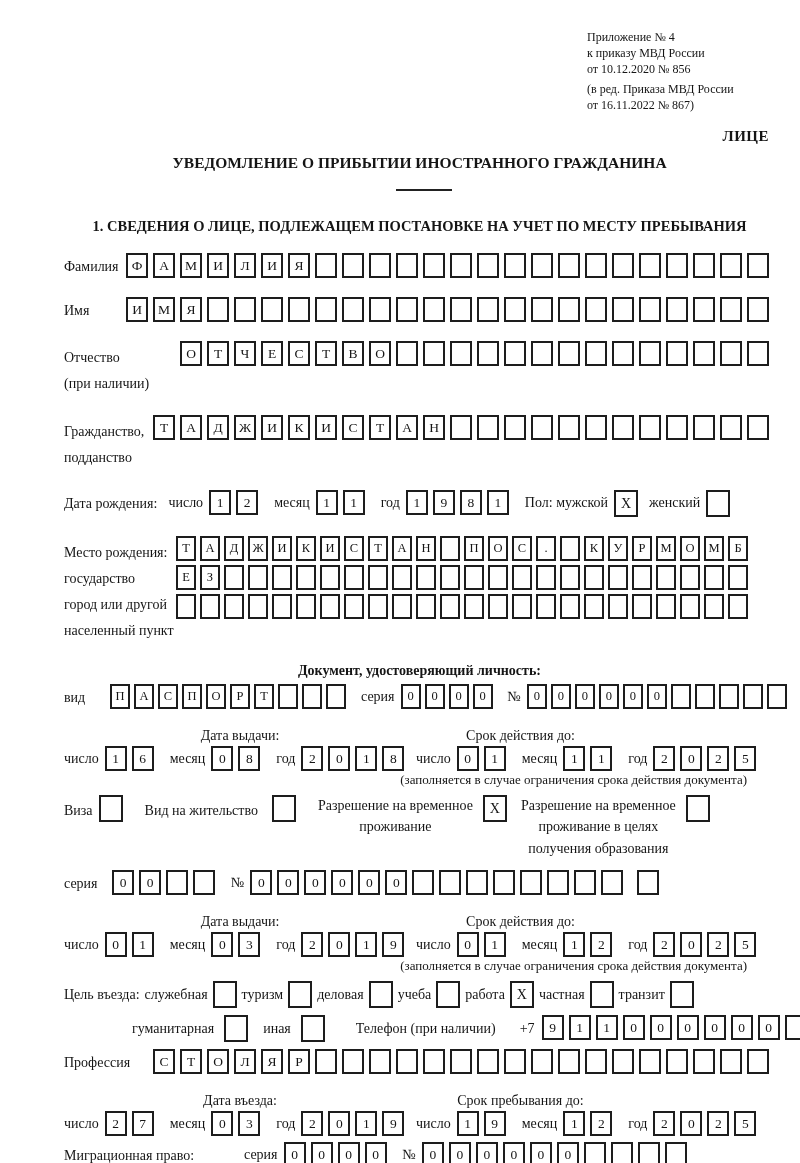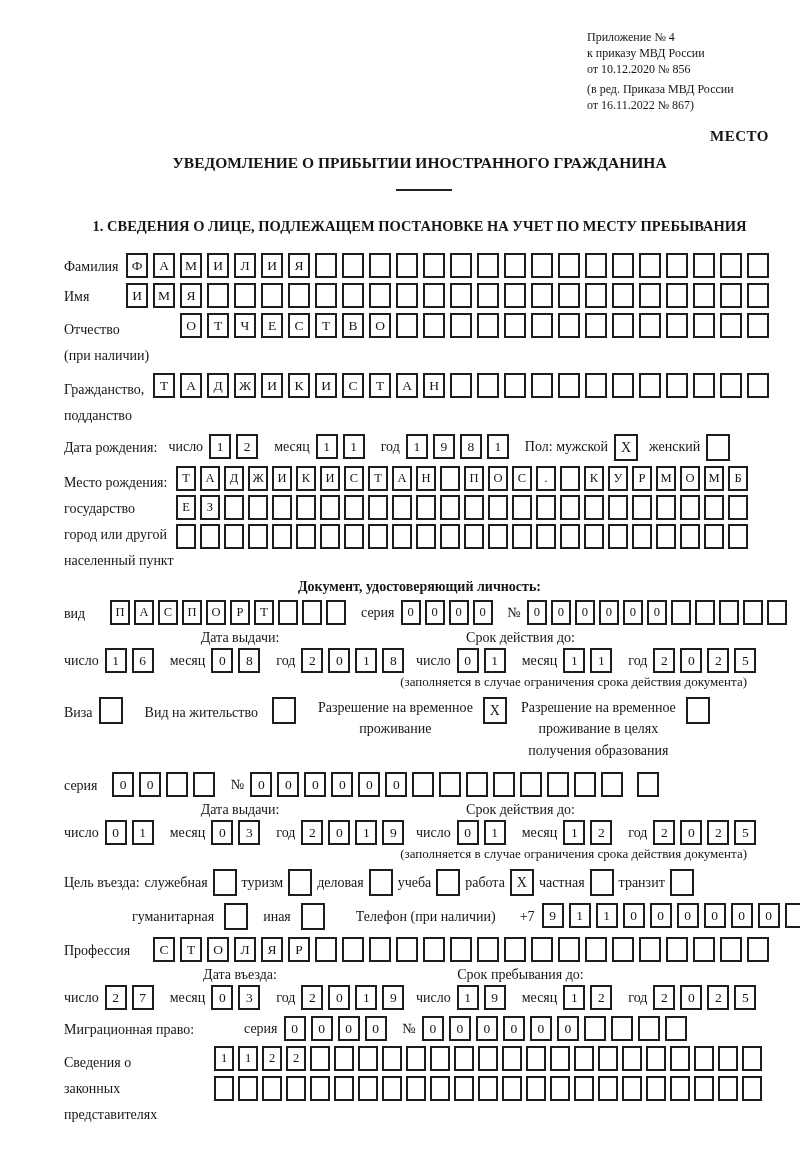--- a/index.html
+++ b/index.html
@@ -10,21 +10,21 @@
     margin:0 auto;position:relative;
   }
   .appendix{margin-left:auto;width:188px;font-size:12px;line-height:1.32;}
   .appendix .amend{margin-top:5px;}
   .forma{margin-left:auto;width:188px;text-align:right;font-weight:bold;
          font-size:15px;margin-top:14px;margin-bottom:6px;padding-right:6px;letter-spacing:.5px;}
   .title{text-align:center;font-weight:bold;font-size:15.5px;line-height:1.5;margin-top:6px;}
   .blankline{display:inline-block;width:56px;height:13px;border-bottom:2px solid #222;margin-left:8px;}
   .sec-heading{text-align:center;font-weight:bold;font-size:14.5px;margin:20px 0 18px;}
 
-  .row{display:flex;align-items:flex-start;margin-bottom:5px;}
+  .row{display:flex;align-items:flex-start;margin-bottom:19px;}
   .lbl{flex-shrink:0;font-size:14px;line-height:1.25;padding-top:5px;}
   .lblblock{flex-shrink:0;font-size:14px;line-height:1.85;padding-top:4px;}
   .w62{width:62px;} .w89{width:89px;} .w112{width:112px;} .w116{width:116px;} .w150{width:150px;}
   .boxes{display:flex;flex-shrink:0;}
   .cbox{display:inline-block;box-sizing:border-box;width:22px;height:25px;border:2px solid #1d1d1d;
         margin-right:5px;text-align:center;font-size:13.5px;line-height:21px;background:#fff;}
   .sm .cbox{width:20px;margin-right:4px;font-size:12.5px;}
   .chk{flex-shrink:0;}
   .chk .cbox{width:24px;height:27px;margin-right:0;font-size:14px;line-height:23px;}
   .ilbl{flex-shrink:0;font-size:14px;padding:5px 6px 0 11px;}
@@ -60,21 +60,21 @@
 
 <div class="page">
 
   <div class="appendix">
     <div>Приложение № 4</div>
     <div>к приказу МВД России</div>
     <div>от 10.12.2020 № 856</div>
     <div class="amend">(в ред. Приказа МВД России</div>
     <div>от 16.11.2022 № 867)</div>
   </div>
-  <div class="forma">МЕСТО</div>
+  <div class="forma">ЛИЦЕ</div>
 
   <div class="title">
     <div>УВЕДОМЛЕНИЕ О ПРИБЫТИИ ИНОСТРАННОГО ГРАЖДАНИНА</div>
     <div><span class="blankline"></span></div>
   </div>
 
   <div class="sec-heading">1. СВЕДЕНИЯ О ЛИЦЕ, ПОДЛЕЖАЩЕМ ПОСТАНОВКЕ НА УЧЕТ ПО МЕСТУ ПРЕБЫВАНИЯ</div>
 
   <div class="row">
     <span class="lbl w62">Фамилия</span>

